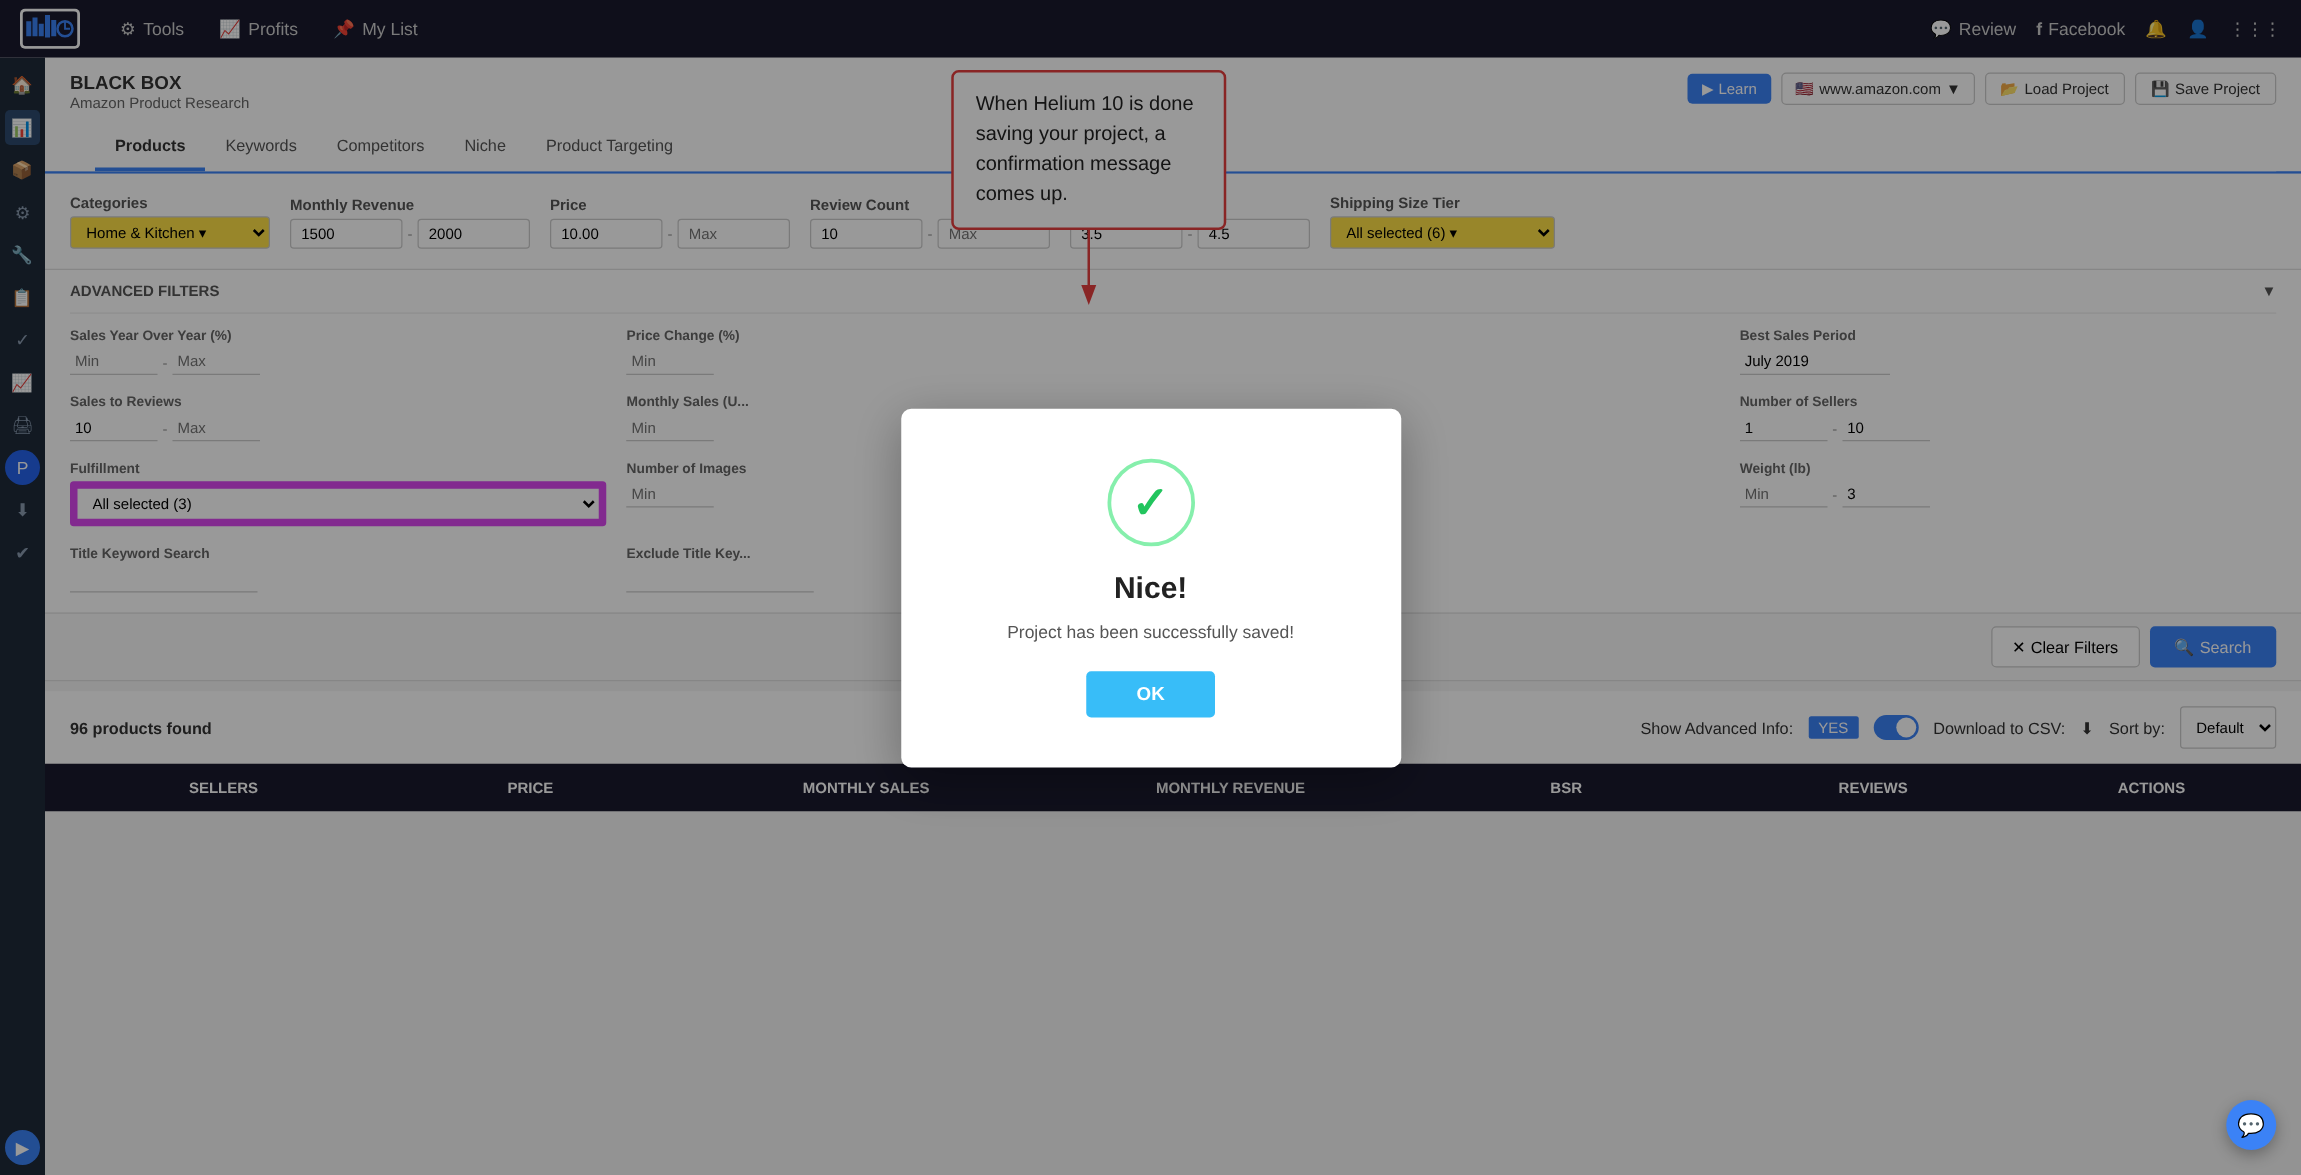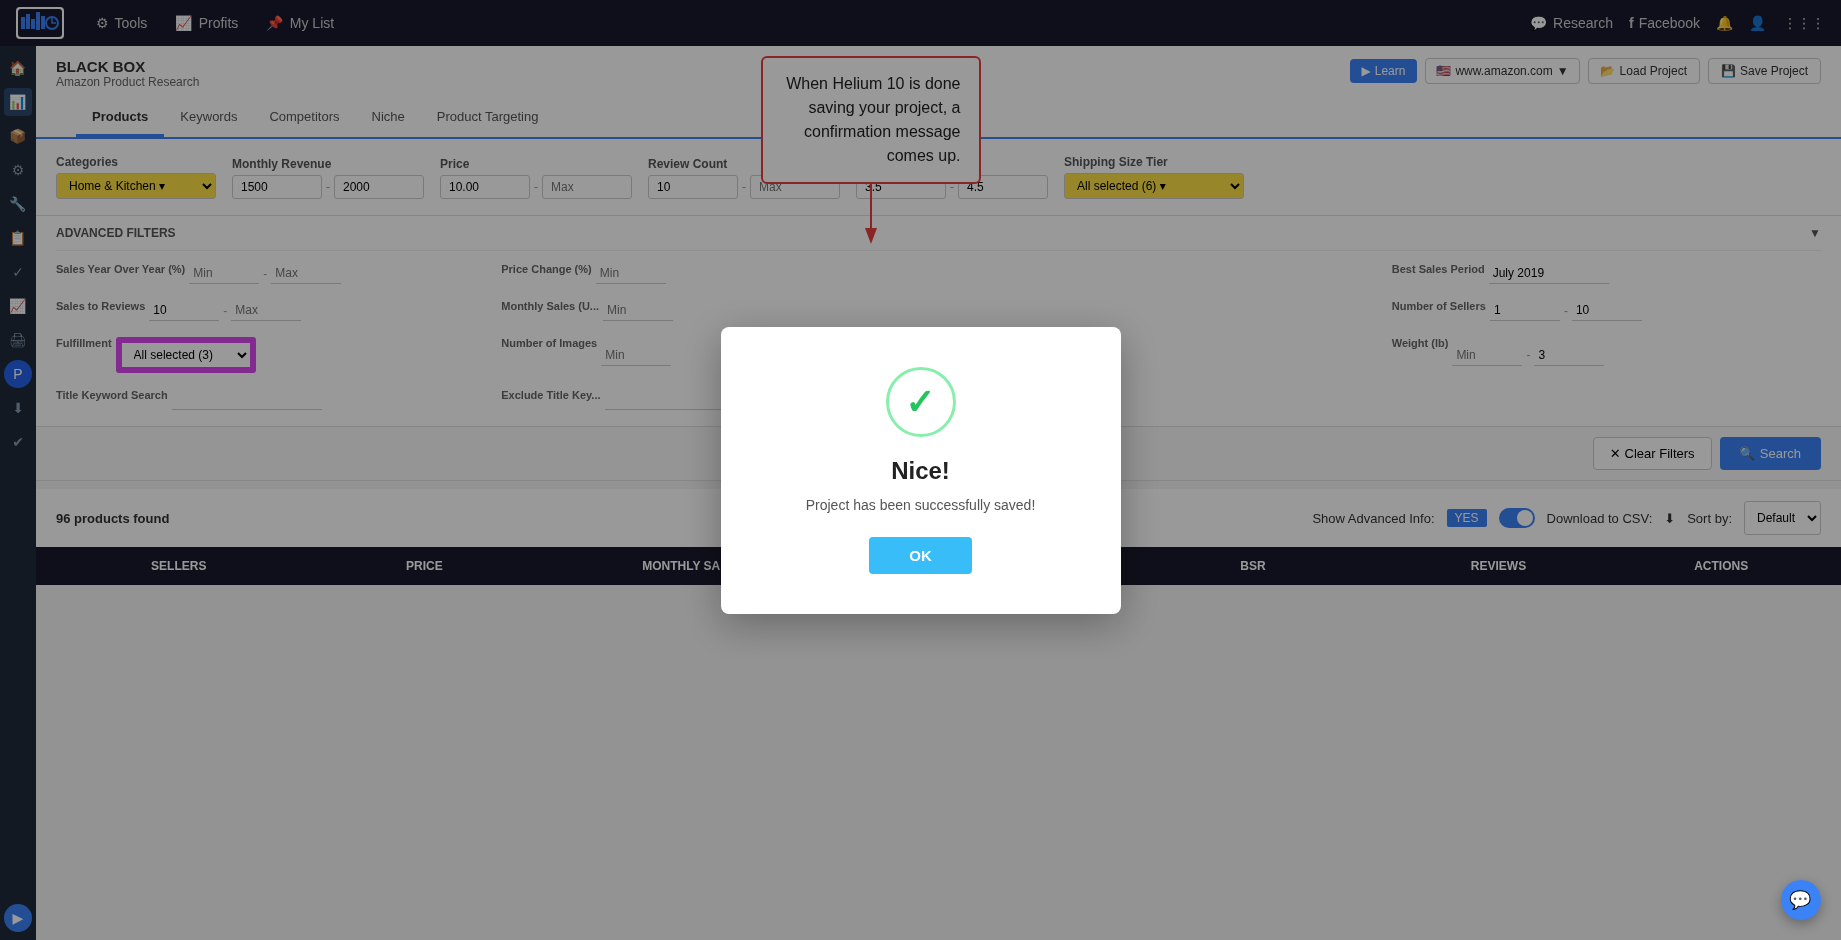--- a/index.html
+++ b/index.html
@@ -231,21 +231,21 @@
       font-weight: bold;
       color: #555;
       border-bottom: 1px solid #eee;
       margin-bottom: 12px;
     }
     .advanced-grid {
       display: grid;
       grid-template-columns: repeat(4, 1fr);
       gap: 16px;
     }
-    .adv-field { display: flex; flex-direction: row; gap: 4px; }
+    .adv-field { display: flex; flex-direction: column; gap: 4px; }
     .adv-label { font-size: 11px; color: #666; font-weight: 600; }
     .adv-input-row { display: flex; align-items: center; gap: 4px; }
     .adv-input {
       border: none;
       border-bottom: 1px solid #ccc;
       padding: 3px 4px;
       font-size: 12px;
       width: 70px;
       background: transparent;
     }
@@ -459,21 +459,21 @@
       <span>Profits</span>
     </div>
     <div class="nav-item">
       <span>📌</span>
       <span>My List</span>
     </div>
   </div>
   <div class="nav-right">
     <div class="nav-right-item">
       <span>💬</span>
-      <span>Research</span>
+      <span>Review</span>
     </div>
     <div class="nav-right-item">
       <span style="font-weight:bold">f</span>
       <span>Facebook</span>
     </div>
     <div class="nav-right-item">
       <span>🔔</span>
     </div>
     <div class="nav-right-item">
       <span>👤</span>
@@ -723,21 +723,21 @@
       <div class="th bsr">BSR</div>
       <div class="th reviews">REVIEWS</div>
       <div class="th actions">ACTIONS</div>
     </div>
 
   </div>
 </div>
 
 <div style="position:fixed; top:0; left:0; width:100%; height:100%; pointer-events:none; z-index:800;">
   <div style="position:absolute; top:56px; left:50%; transform:translateX(-160px); pointer-events:none;">
-    <div style="background:#fff; border:2px solid #e53e3e; border-radius:6px; padding:14px 18px; width:220px; font-size:16px; text-align:right; color:#222; line-height:1.5;">
+    <div style="background:#fff; border:2px solid #e53e3e; border-radius:6px; padding:14px 18px; width:220px; font-size:16px; text-align:left; color:#222; line-height:1.5;">
       <span>When Helium 10 is done saving your project, a confirmation message comes up.</span>
     </div>
 
     <div style="display:flex; justify-content:center;">
       <svg width="20" height="60" viewBox="0 0 20 60">
         <line x1="10" y1="0" x2="10" y2="50" stroke="#e53e3e" stroke-width="2"></line>
         <polygon points="10,60 4,44 16,44" fill="#e53e3e"></polygon>
       </svg>
     </div>
   </div>

